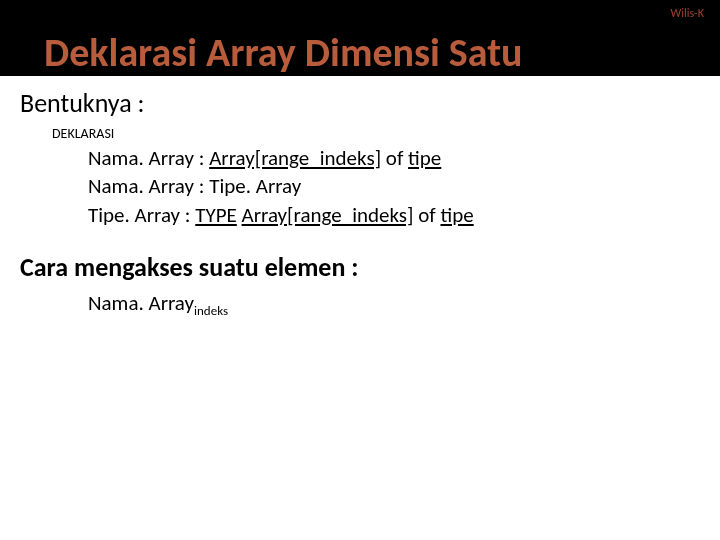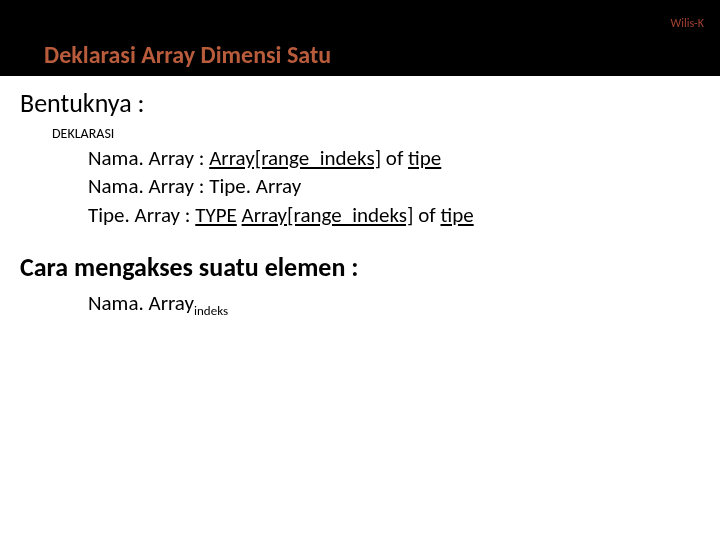--- a/index.html
+++ b/index.html
@@ -12,30 +12,30 @@
   }
   .header-bar {
     width: 100%;
     height: 76px;
     background: #000000;
     position: relative;
     padding: 0 24px;
   }
   .author-tag {
     position: absolute;
-    top: 16px;
+    top: 6px;
     right: 16px;
     font-size: 12px;
     color: #a04030;
   }
   .slide-title {
     color: #b85c3c;
-    font-size: 24px;
+    font-size: 40px;
     font-weight: bold;
-    padding-top: 40px;
+    padding-top: 28px;
     padding-left: 20px;
   }
   .content {
     padding: 11px 20px 0 20px;
     color: #000000;
   }
   .section-head {
     font-size: 26px;
     font-weight: normal;
     margin-bottom: 6px;

